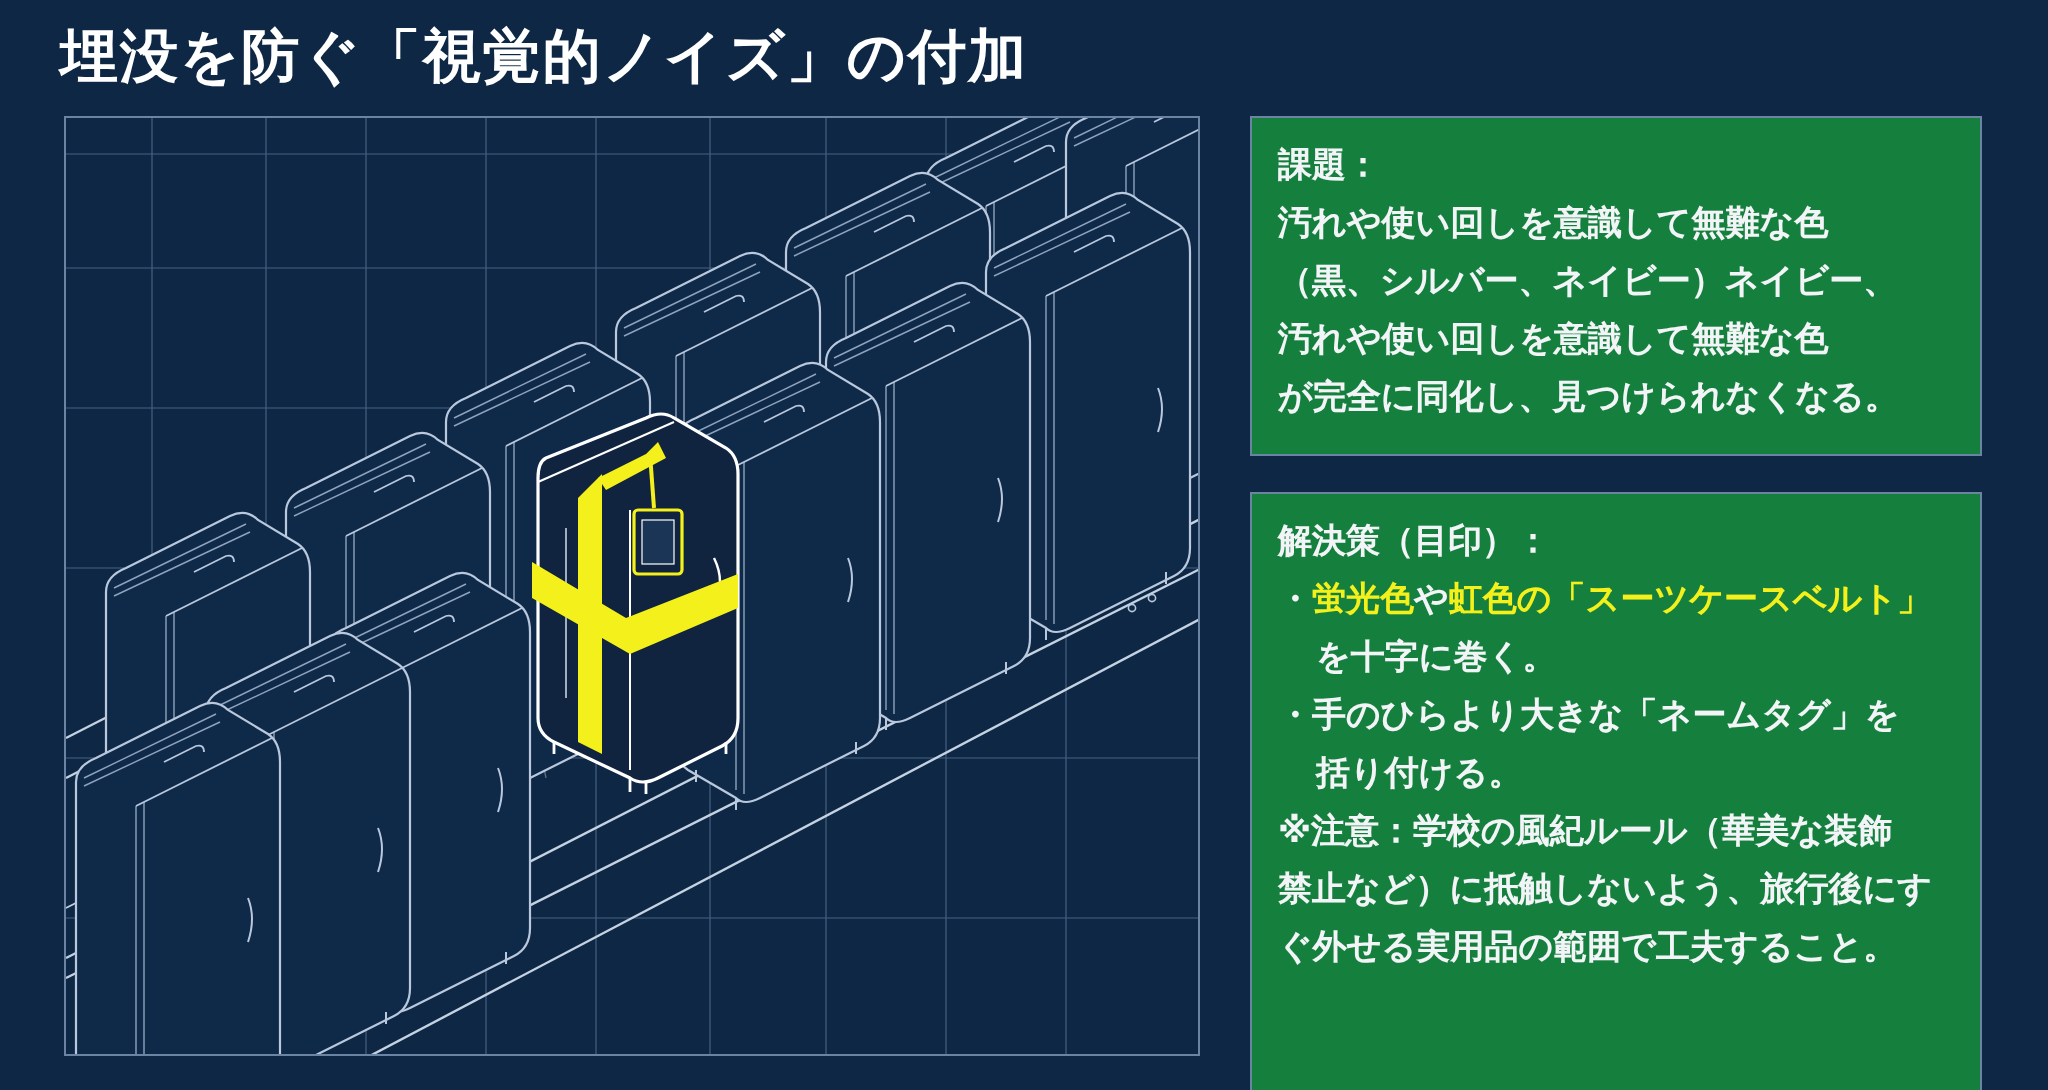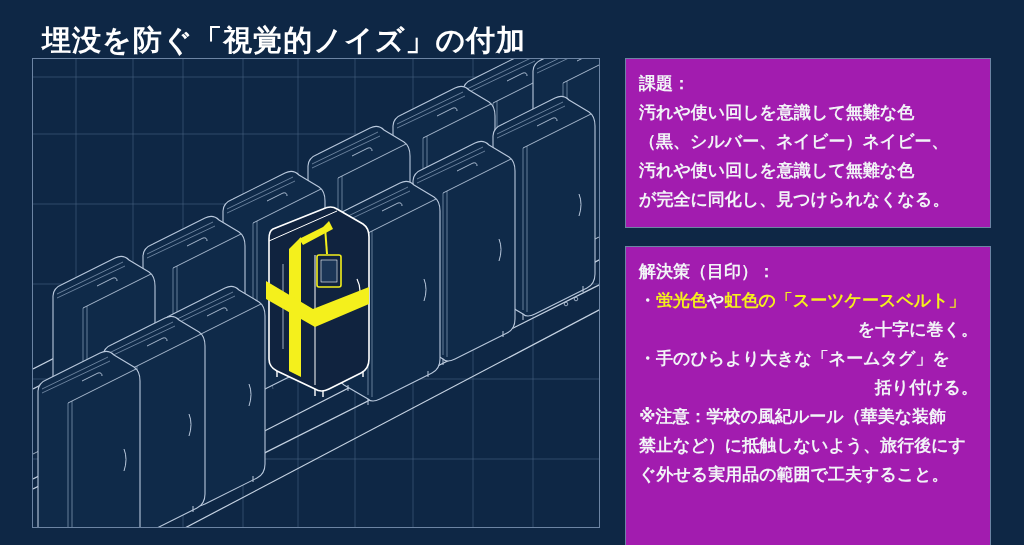--- a/index.html
+++ b/index.html
@@ -6,48 +6,48 @@
   body {
     width:1024px; height:545px; overflow:hidden;
     background:#0e2745;
     font-family:"DejaVu Sans", "Liberation Sans", sans-serif;
     color:#f2f4f7;
     position:relative;
   }
   .page-title {
     position:absolute; left:30px; top:8px;
     font-size:29px; font-weight:bold; letter-spacing:1px;
-    color:#ffffff; margin:12px; line-height:40px;
+    color:#ffffff; margin:0; line-height:40px;
   }
   .illustration {
     position:absolute; left:32px; top:58px;
     width:568px; height:470px;
     border:1px solid #6c84a3;
     box-sizing:border-box;
     overflow:hidden;
   }
   .illustration svg { display:block; }
   .panel {
     position:absolute; left:625px; width:366px;
     border:1.5px solid #6c84a3;
     box-sizing:border-box;
     padding:10px 12px 10px 13px;
-    background:#a21caf;
+    background:#15803d;
   }
   .panel.problem { top:58px; height:170px; }
   .panel.solution { top:246px; height:356px; }
   .panel-heading {
     font-size:17px; font-weight:bold; line-height:29px; margin:0;
   }
   .panel-text {
     font-size:17px; font-weight:bold; line-height:29px; margin:0;
     white-space:nowrap;
   }
   .bullet-line { font-size:17px; font-weight:bold; line-height:29px; white-space:nowrap; }
-  .indent { padding-left:19px;text-align:right; }
+  .indent { padding-left:19px; }
   .hl { color:#f4f01c; }
 </style>
 </head>
 <body>
 
 <h1 class="page-title">埋没を防ぐ「視覚的ノイズ」の付加</h1>
 
 <div class="illustration">
   <svg width="568" height="470" viewBox="0 0 568 470" xmlns="http://www.w3.org/2000/svg">
     <defs>

